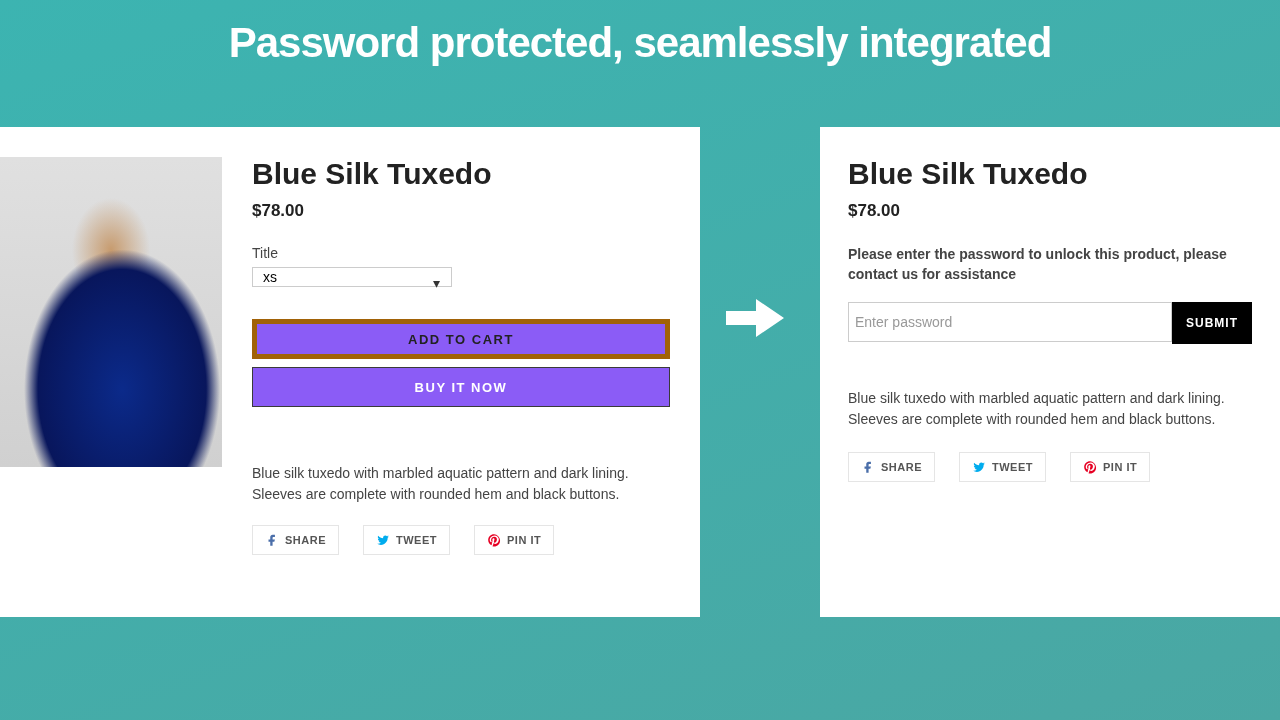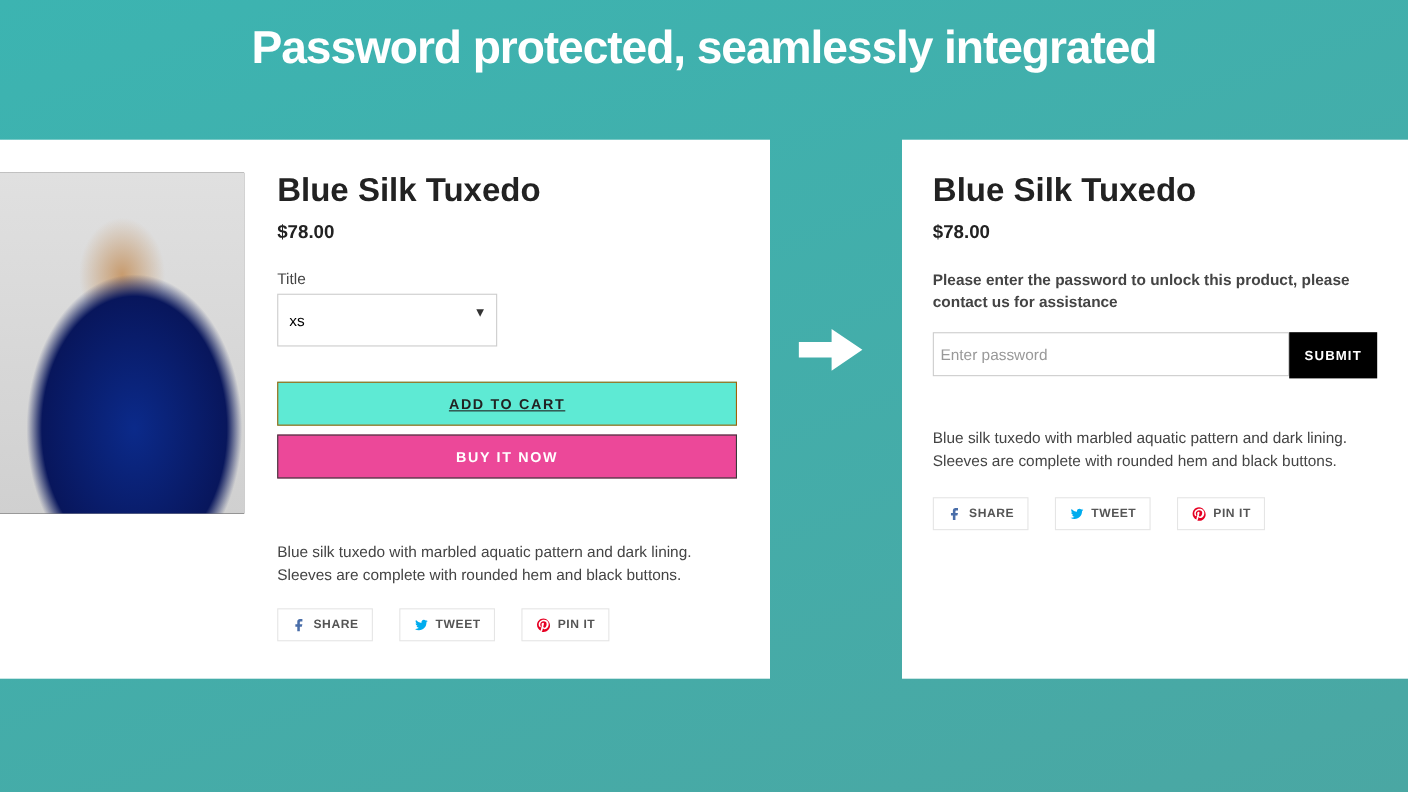--- a/index.html
+++ b/index.html
@@ -70,21 +70,21 @@
     color: #222;
     margin-bottom: 24px;
   }
   .field-label {
     font-size: 14px;
     color: #444;
     margin-bottom: 6px;
   }
   .size-select {
     width: 200px;
-    height: 48px;
+    height: 20px;
     border: 1px solid #ccc;
     font-size: 14px;
     padding: 0 10px;
     margin-bottom: 16px;
     background: #fff;
     appearance: none;
     position: relative;
   }
   .select-wrap {
     position: relative;
@@ -106,27 +106,26 @@
     font-size: 13px;
     font-weight: 600;
     letter-spacing: 1.5px;
     cursor: pointer;
     margin-bottom: 8px;
     display: flex;
     align-items: center;
     justify-content: center;
   }
   .btn-outline {
-    background: #5eead4;
-    border: 1px solid #a16207;
+    background: #8b5cf6;
+    border: 5px solid #a16207;
     color: #222;
-    text-decoration: underline;
   }
   .btn-dark {
-    background: #ec4899;
+    background: #8b5cf6;
     border: 1px solid #3a3a3a;
     color: #fff;
   }
   .description {
     font-size: 14px;
     color: #444;
     line-height: 1.5;
     margin-top: 56px;
     margin-bottom: 20px;
     max-width: 420px;

